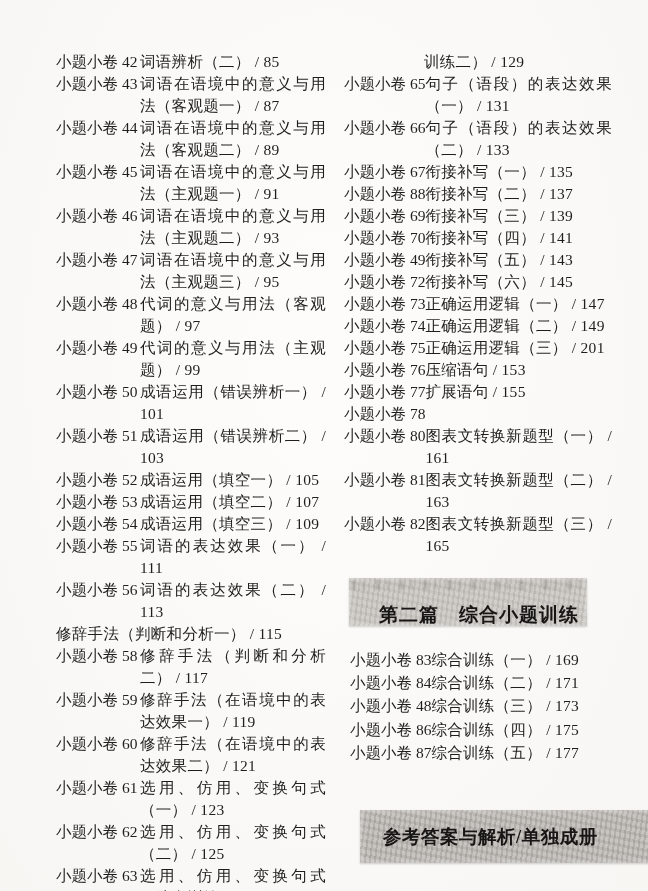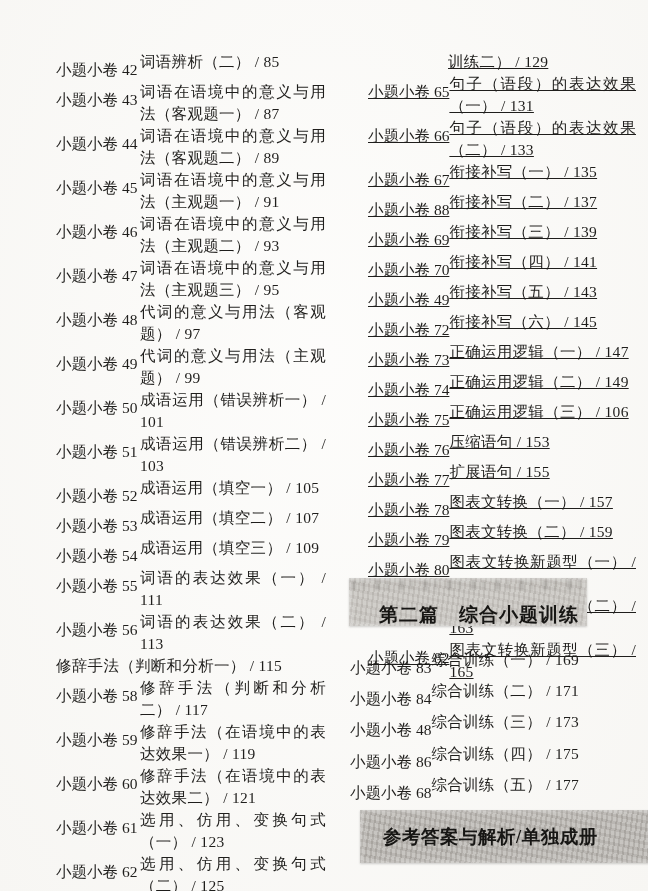--- a/index.html
+++ b/index.html
@@ -21,26 +21,25 @@
     background:
       radial-gradient(ellipse at 50% 40%, rgba(255,255,255,0.5), rgba(0,0,0,0.015)),
       #fbfaf7;
   }
   .toc-col {
     position: absolute;
     font-size: 15.5px;
     line-height: 22px;
   }
   #toc-left  { left: 56px;  top: 51px; width: 270px; }
-  #toc-right { left: 368px; top: 51px; width: 268px; text-decoration: underline; }
+  #toc-right { left: 344px; top: 51px; width: 268px; }
   .entry { display: flex; }
   .entry-label {
     flex: 0 0 84px;
     white-space: nowrap;
-    margin-top: 8px;
   }
   #toc-right .entry-label, #section2-list .entry-label { flex-basis: 80px; }
   .entry-title {
     flex: 1;
     text-align: justify;
     letter-spacing: 0.3px;
   }
   .grey-box {
     position: absolute;
     background:
@@ -257,42 +256,37 @@
     <span class="entry-title">正确运用逻辑（一） / 147</span>
   </div>
 
   <div class="entry">
     <span class="entry-label">小题小卷 74</span>
     <span class="entry-title">正确运用逻辑（二） / 149</span>
   </div>
 
   <div class="entry">
     <span class="entry-label">小题小卷 75</span>
-    <span class="entry-title">正确运用逻辑（三） / 106</span>
+    <span class="entry-title">正确运用逻辑（三） / 201</span>
   </div>
 
   <div class="entry">
     <span class="entry-label">小题小卷 76</span>
     <span class="entry-title">压缩语句 / 153</span>
   </div>
 
   <div class="entry">
     <span class="entry-label">小题小卷 77</span>
     <span class="entry-title">扩展语句 / 155</span>
   </div>
 
   <div class="entry">
     <span class="entry-label">小题小卷 78</span>
-    <span class="entry-title">图表文转换（一） / 157</span>
-  </div>
-
-  <div class="entry">
-    <span class="entry-label">小题小卷 79</span>
-    <span class="entry-title">图表文转换（二） / 159</span>
-  </div>
+  </div>
+
 
   <div class="entry">
     <span class="entry-label">小题小卷 80</span>
     <span class="entry-title">图表文转换新题型（一） / 161</span>
   </div>
 
   <div class="entry">
     <span class="entry-label">小题小卷 81</span>
     <span class="entry-title">图表文转换新题型（二） / 163</span>
   </div>
@@ -323,21 +317,21 @@
     <span class="entry-label">小题小卷 48</span>
     <span class="entry-title">综合训练（三） / 173</span>
   </div>
 
   <div class="entry">
     <span class="entry-label">小题小卷 86</span>
     <span class="entry-title">综合训练（四） / 175</span>
   </div>
 
   <div class="entry">
-    <span class="entry-label">小题小卷 68</span>
+    <span class="entry-label">小题小卷 87</span>
     <span class="entry-title">综合训练（五） / 177</span>
   </div>
 </div>
 
   <div id="answer-box" class="grey-box">
     <span class="box-text">参考答案与解析/单独成册</span>
   </div>
 
 </div>
 

